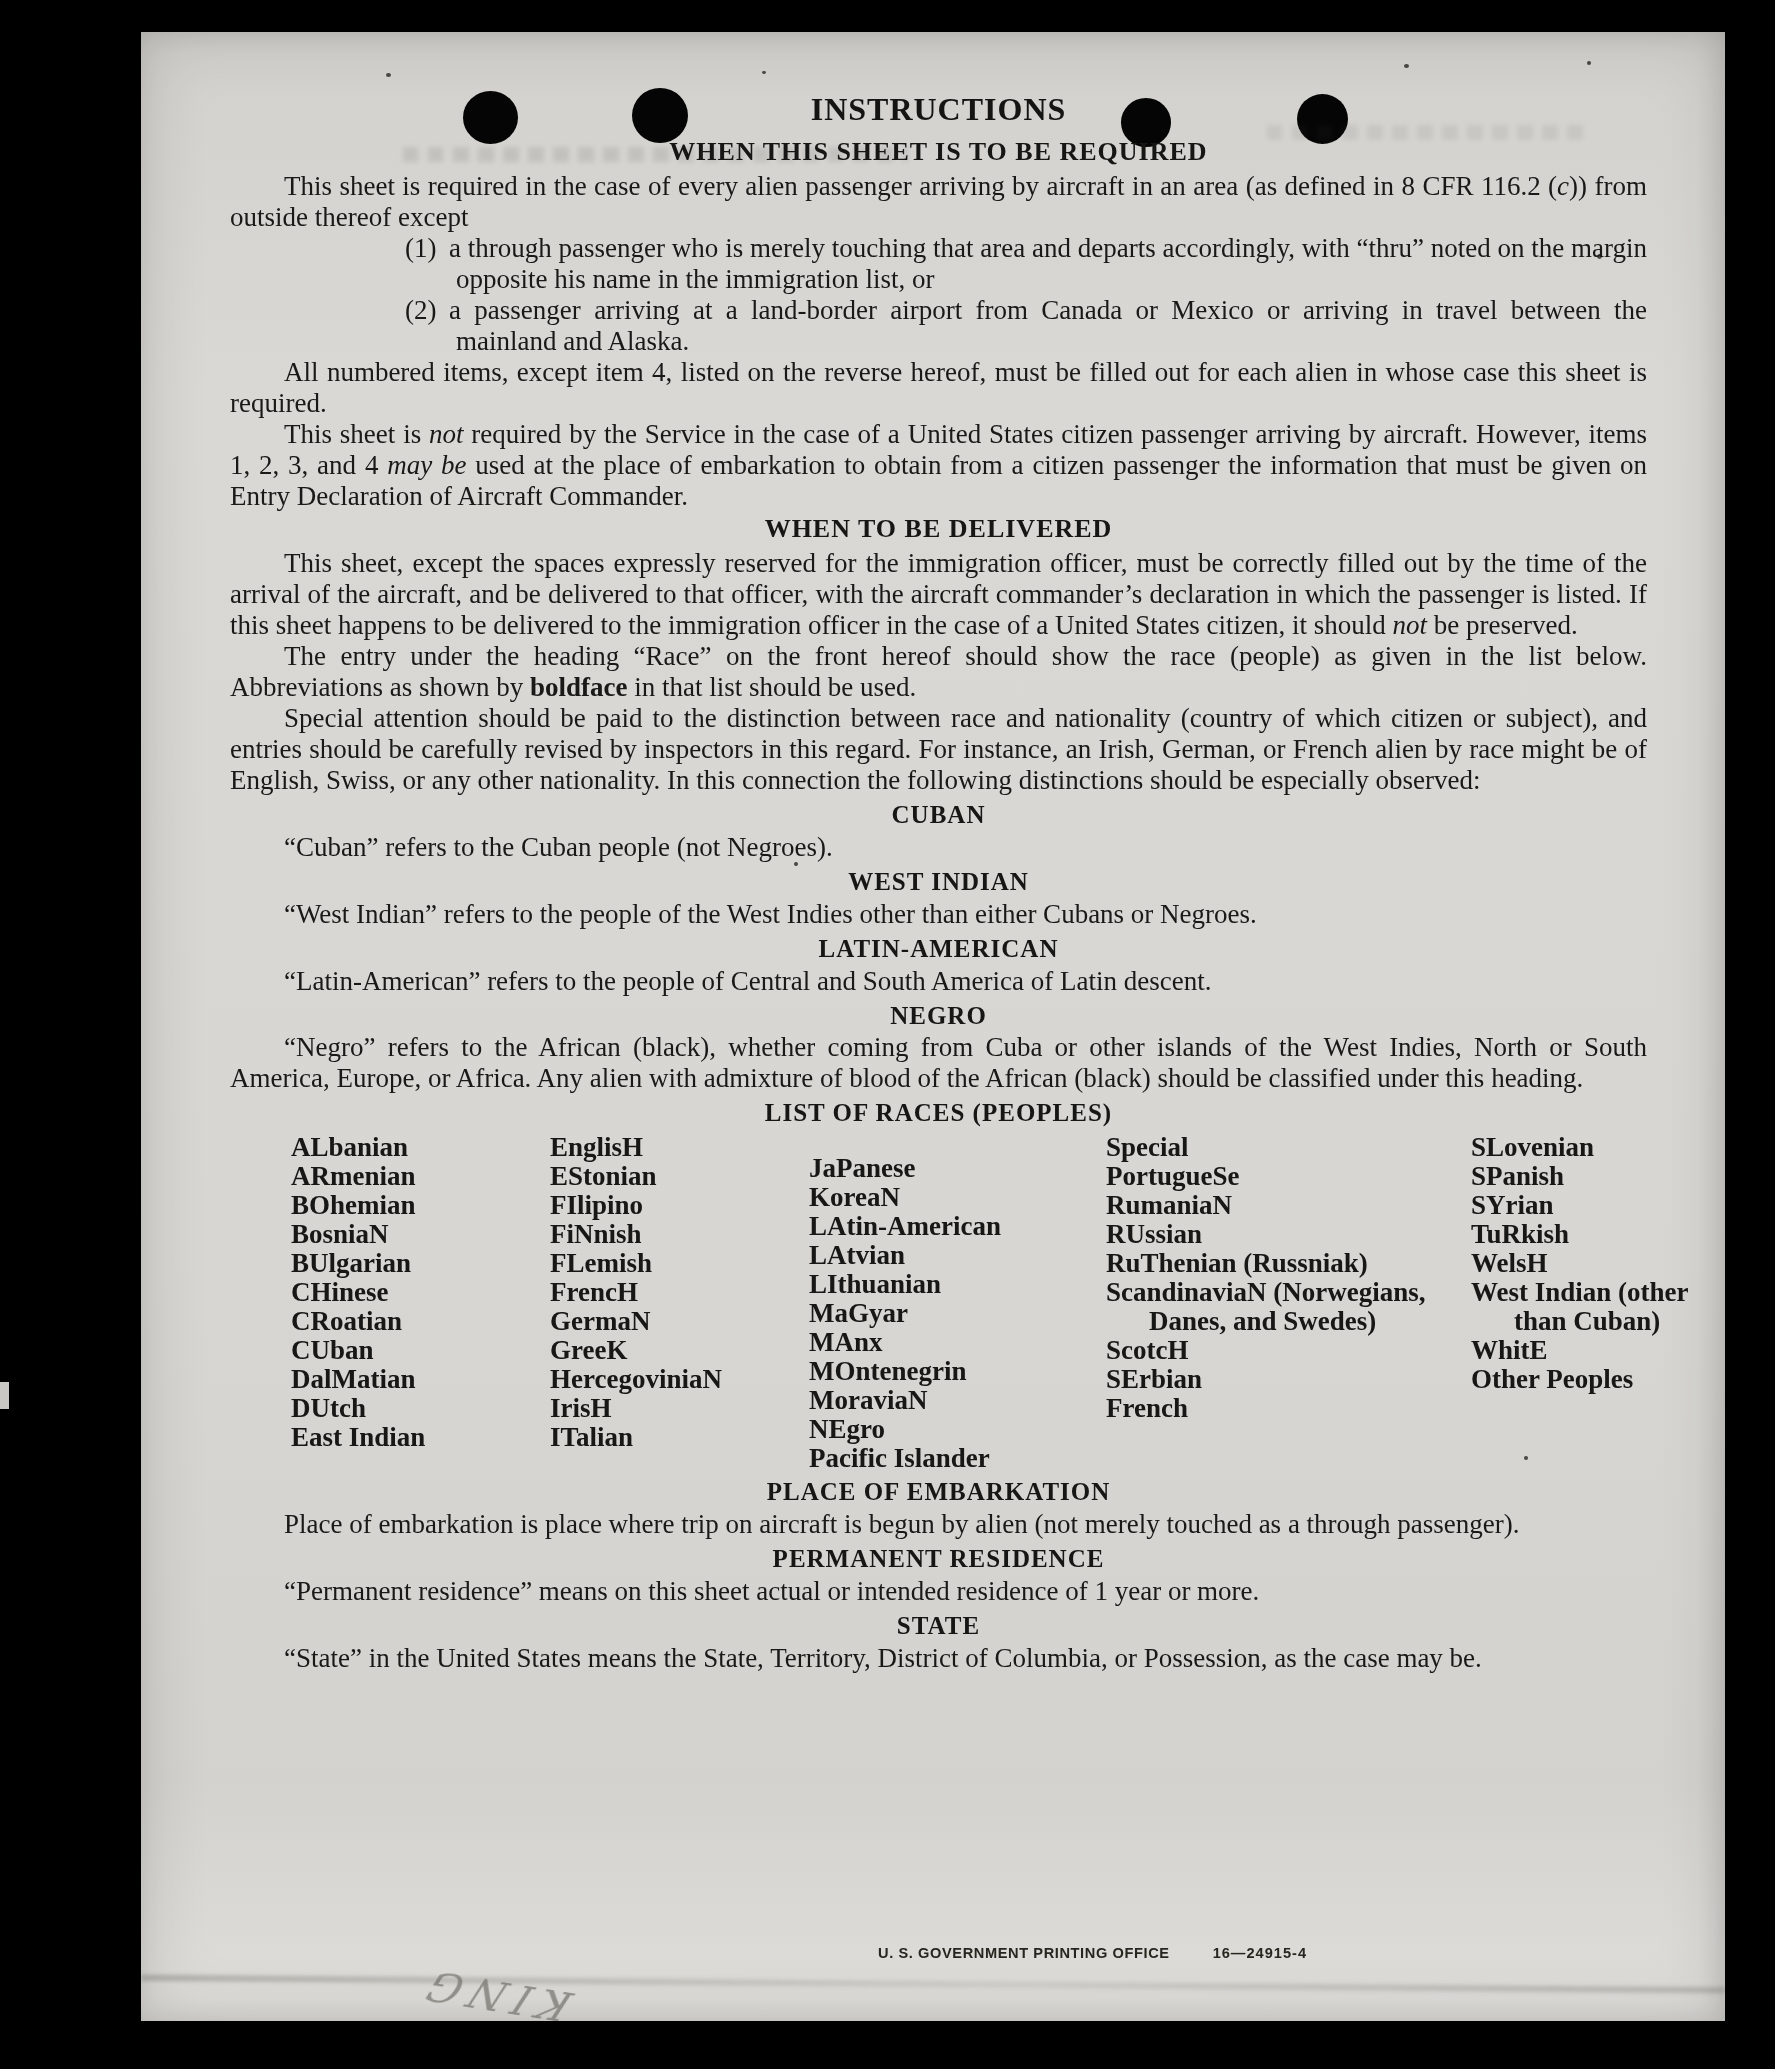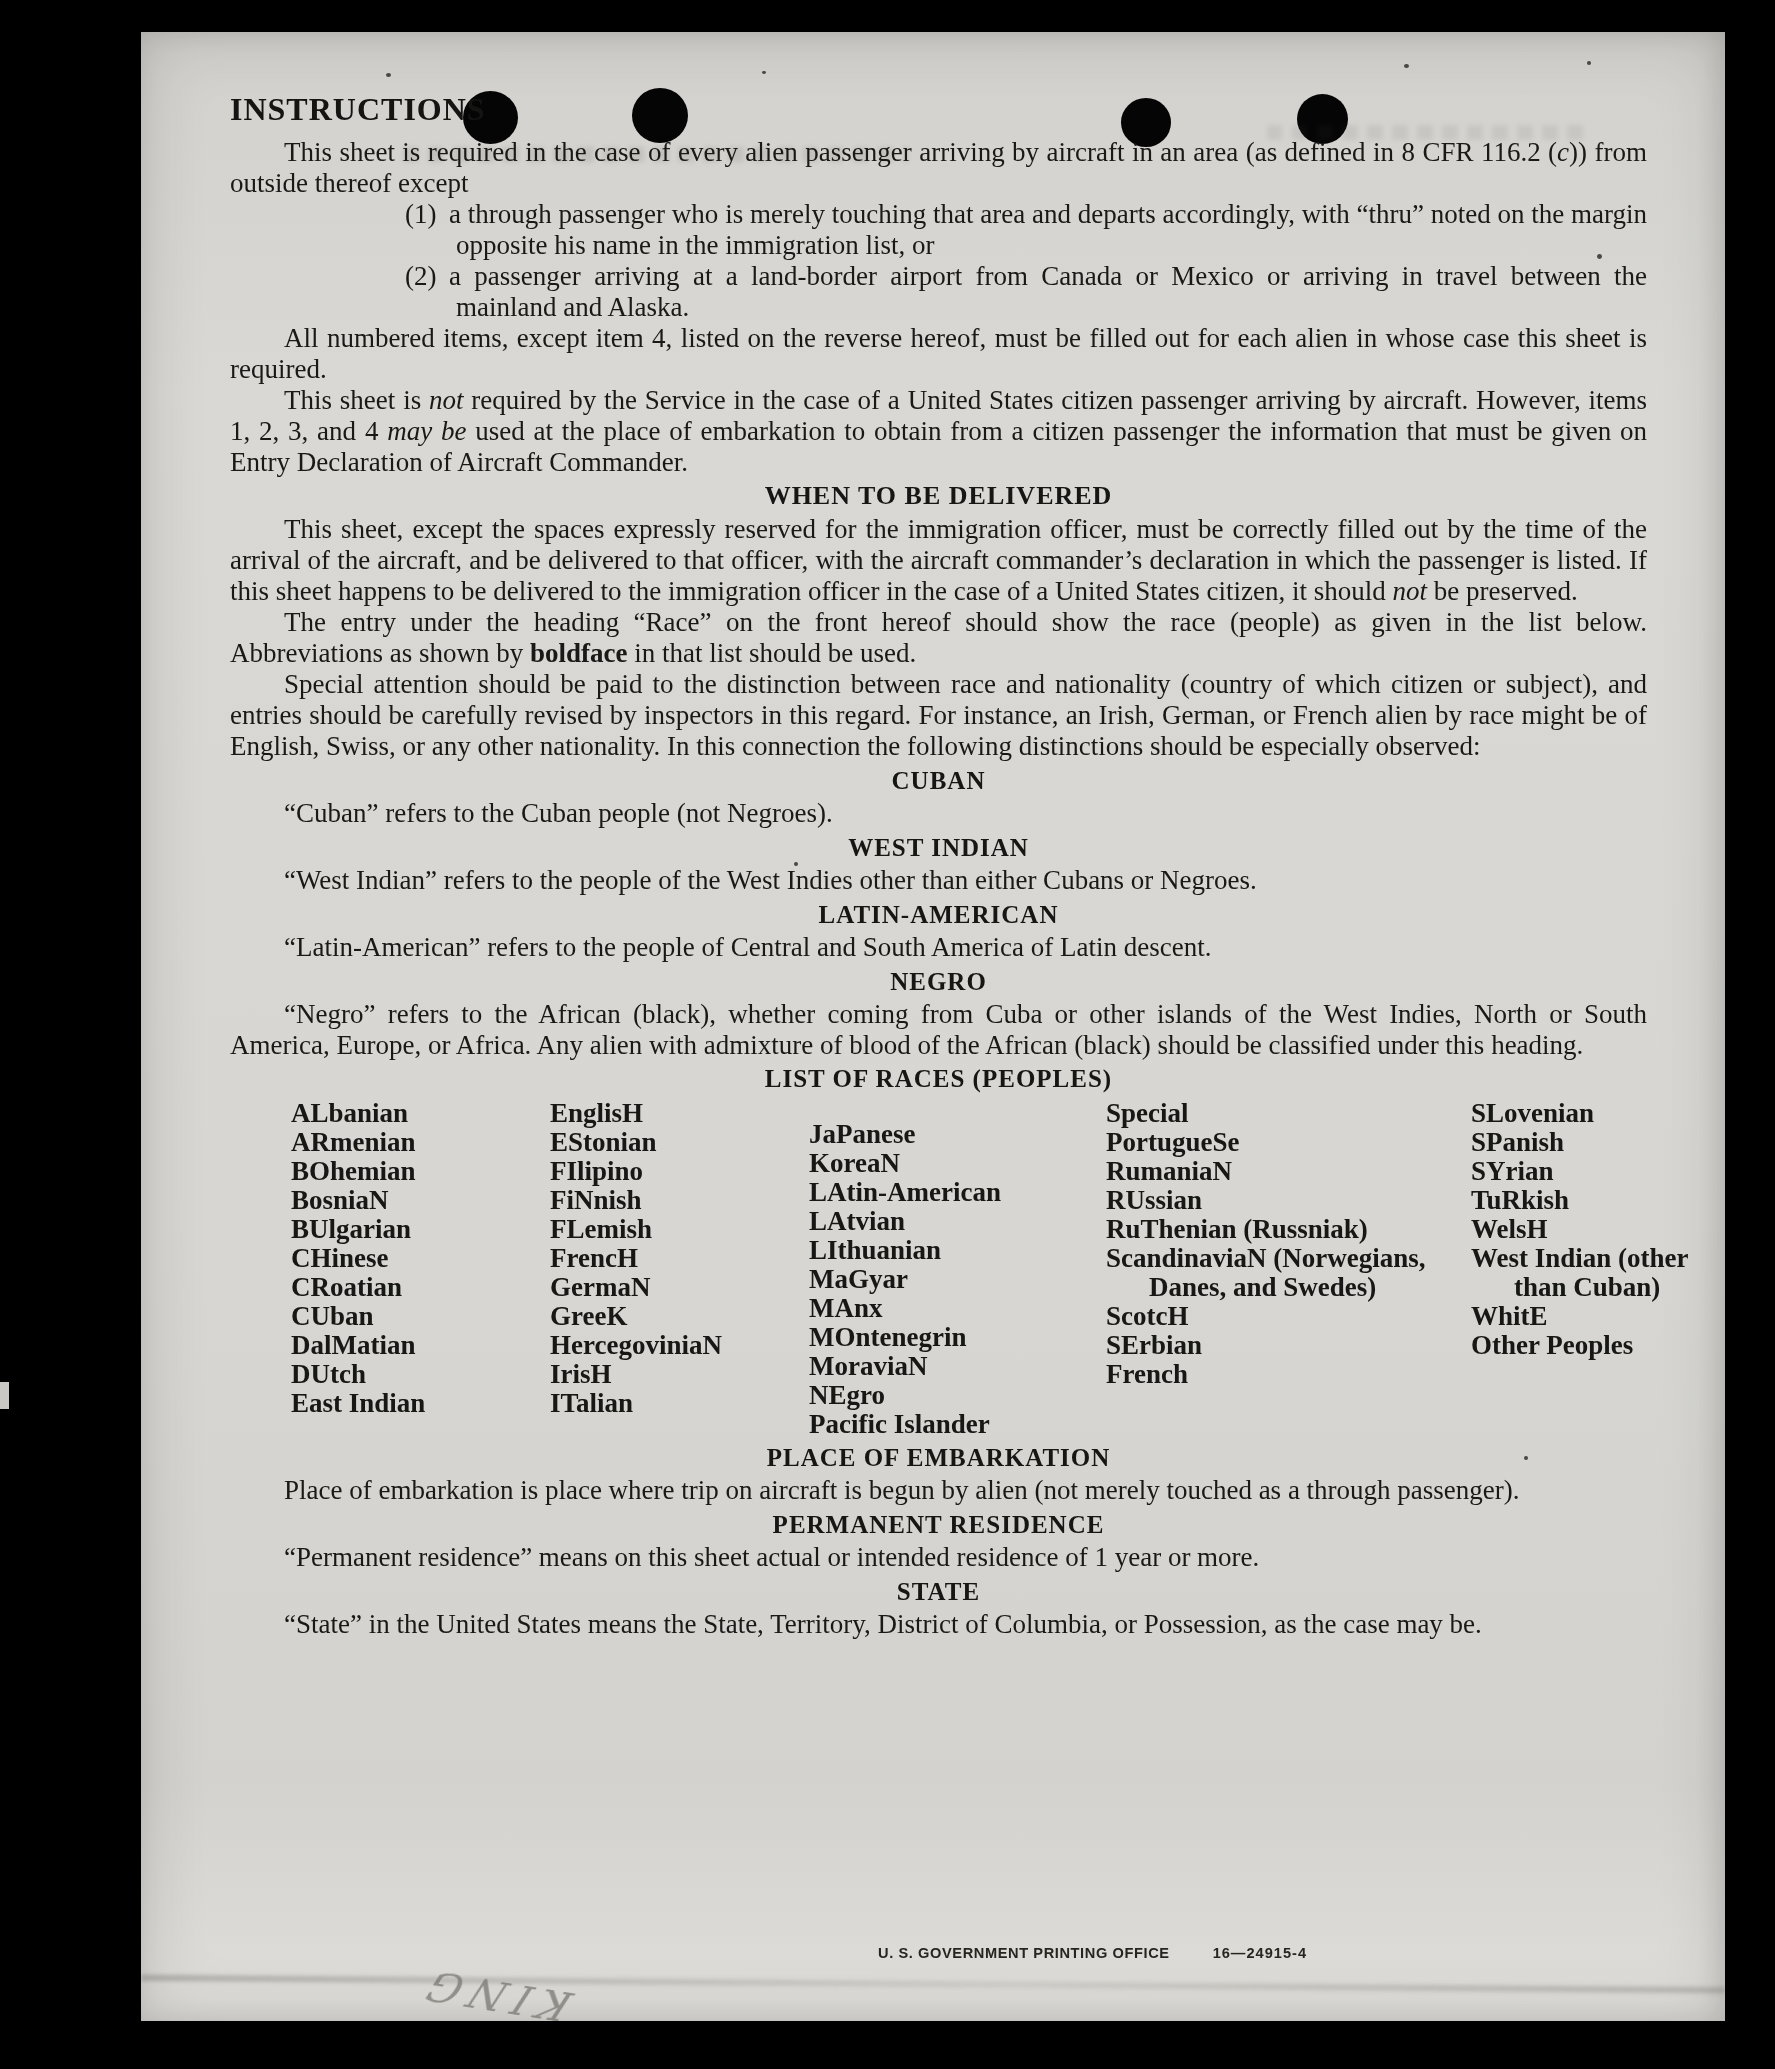--- a/index.html
+++ b/index.html
@@ -25,21 +25,21 @@
   }
   .hole{position:absolute;background:#050505;border-radius:50%;}
   .smudge{position:absolute;filter:blur(2.9px);opacity:.13;height:14.6px;
     background:repeating-linear-gradient(90deg,#4a4a48 0 15.5px, transparent 15.5px 25px);}
   .speck{position:absolute;background:#242422;border-radius:50%;opacity:.8;}
   .content{
     position:absolute;left:89px;top:0;width:1417px;
     color:#191918;
   }
   h1.doc-title{
-    font-size:32px;line-height:35px;font-weight:bold;text-align:left;
+    font-size:32px;line-height:35px;font-weight:bold;text-align:center;
     letter-spacing:1px;margin:60px 0 9.7px 0;color:#141413;
   }
   h2.sec{
     font-size:26px;line-height:29px;font-weight:bold;text-align:center;
     letter-spacing:1px;margin:2.9px 0 4.9px 0;color:#161615;
   }
   h3.sub{
     font-size:25px;line-height:28px;font-weight:bold;text-align:center;
     letter-spacing:1px;margin:4.9px 0 2.9px 0;color:#161615;
   }
@@ -97,20 +97,21 @@
   <div class="speck" style="left:1263px;top:32px;width:4.9px;height:3.9px;"></div>
   <div class="speck" style="left:1446px;top:29px;width:3.9px;height:3.9px;"></div>
   <div class="speck" style="left:1456px;top:222px;width:4.9px;height:4.9px;"></div>
   <div class="speck" style="left:653px;top:830px;width:3.9px;height:3.9px;"></div>
   <div class="speck" style="left:1383px;top:1424px;width:3.9px;height:3.9px;"></div>
 
   <div class="content">
 
     <h1 class="doc-title">INSTRUCTIONS</h1>
 
+    <h2 class="sec">WHEN THIS SHEET IS TO BE REQUIRED</h2>
     <p class="body indent"><span>This sheet is required in the case of every alien passenger arriving by aircraft in an area (as defined in 8 CFR 116.2 (</span><span class="seg-italic">c</span><span>)) from outside thereof except</span></p>
     <p class="body exc"><span class="exc-num">(1)</span><span>a through passenger who is merely touching that area and departs accordingly, with “thru” noted on the margin opposite his name in the immigration list, or</span></p>
     <p class="body exc"><span class="exc-num">(2)</span><span>a passenger arriving at a land-border airport from Canada or Mexico or arriving in travel between the mainland and Alaska.</span></p>
     <p class="body indent">All numbered items, except item 4, listed on the reverse hereof, must be filled out for each alien in whose case this sheet is required.</p>
     <p class="body indent"><span>This sheet is </span><span class="seg-italic">not</span><span> required by the Service in the case of a United States citizen passenger arriving by aircraft.  However, items 1, 2, 3, and 4 </span><span class="seg-italic">may be</span><span> used at the place of embarkation to obtain from a citizen passenger the information that must be given on Entry Declaration of Aircraft Commander.</span></p>
 
     <h2 class="sec">WHEN TO BE DELIVERED</h2>
     <p class="body indent"><span>This sheet, except the spaces expressly reserved for the immigration officer, must be correctly filled out by the time of the arrival of the aircraft, and be delivered to that officer, with the aircraft commander’s declaration in which the passenger is listed.  If this sheet happens to be delivered to the immigration officer in the case of a United States citizen, it should </span><span class="seg-italic">not</span><span> be preserved.</span></p>
 
     <p class="body indent"><span>The entry under the heading “Race” on the front hereof should show the race (people) as given in the list below.  Abbreviations as shown by </span><span class="seg-bold">boldface</span><span> in that list should be used.</span></p>

